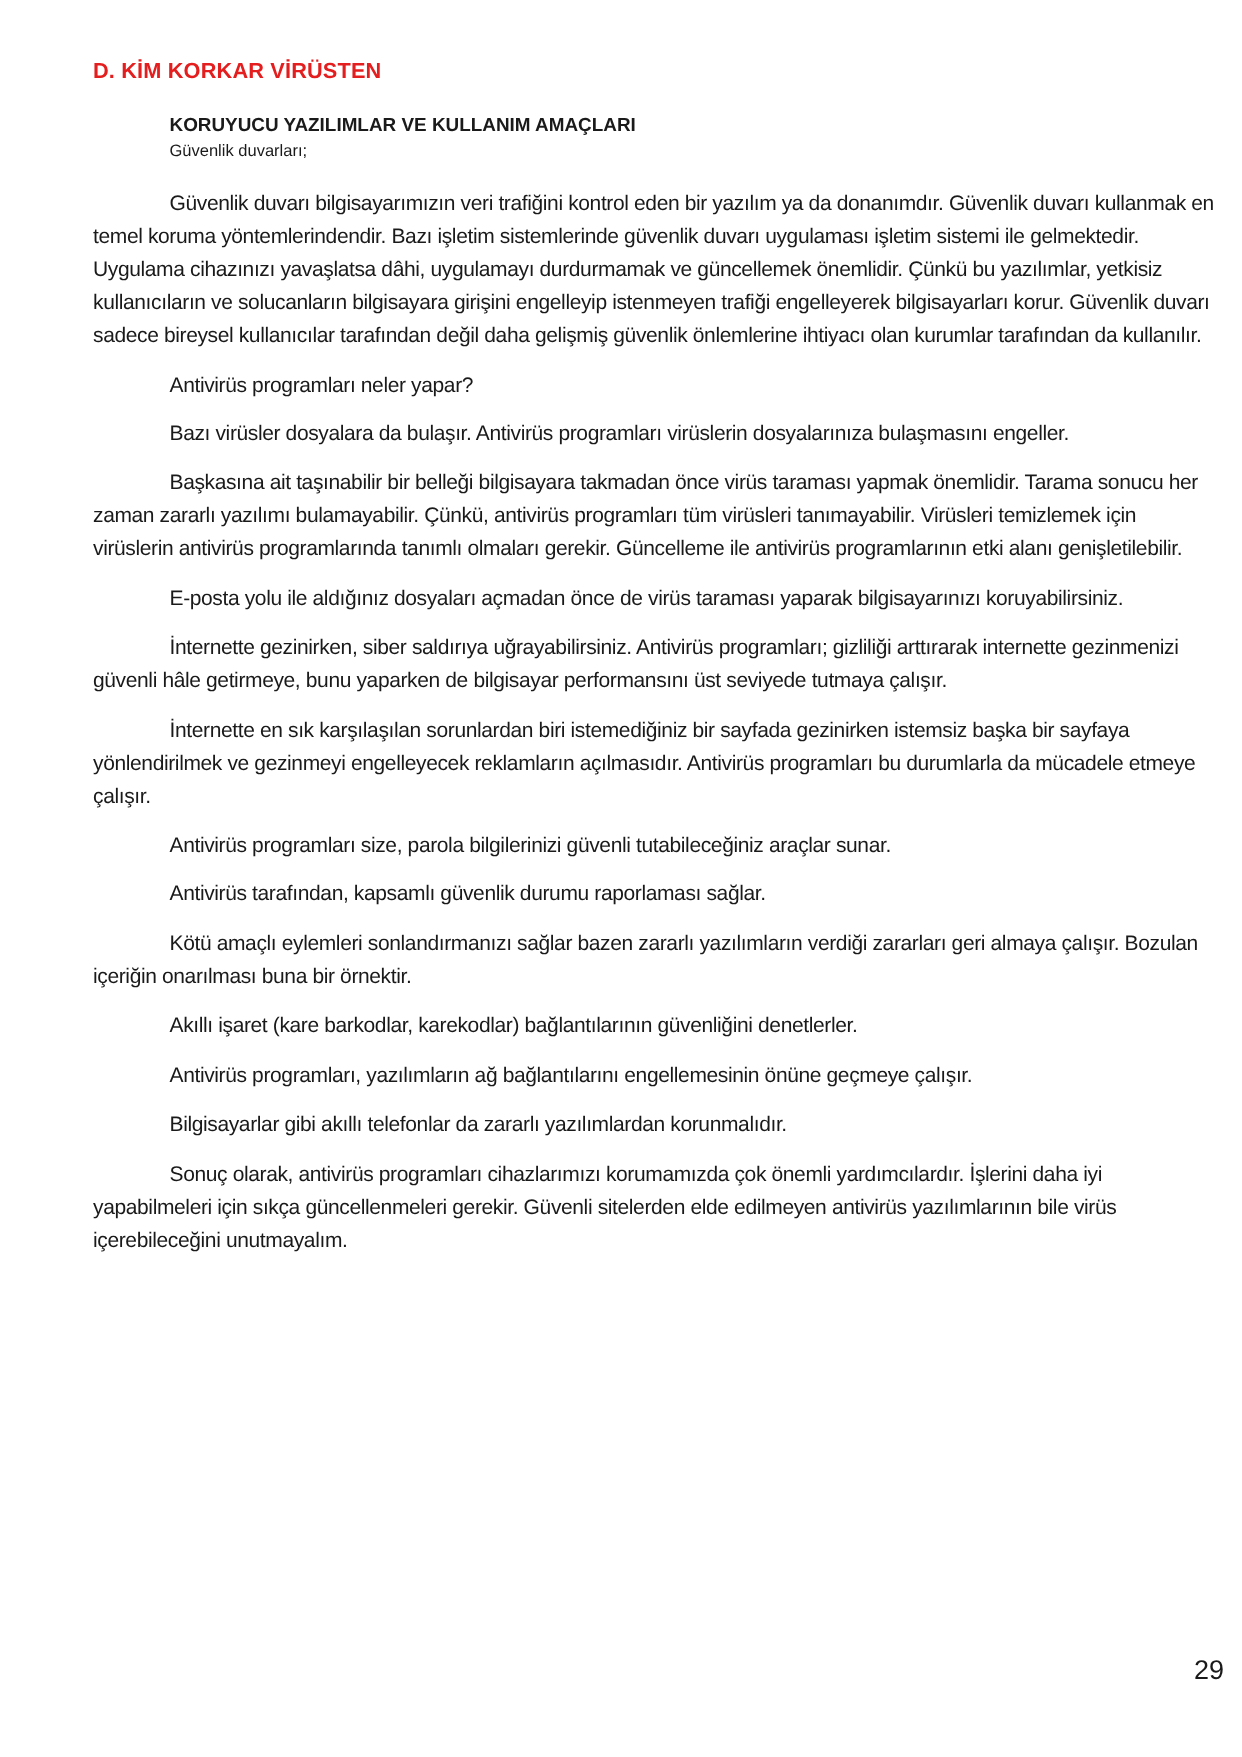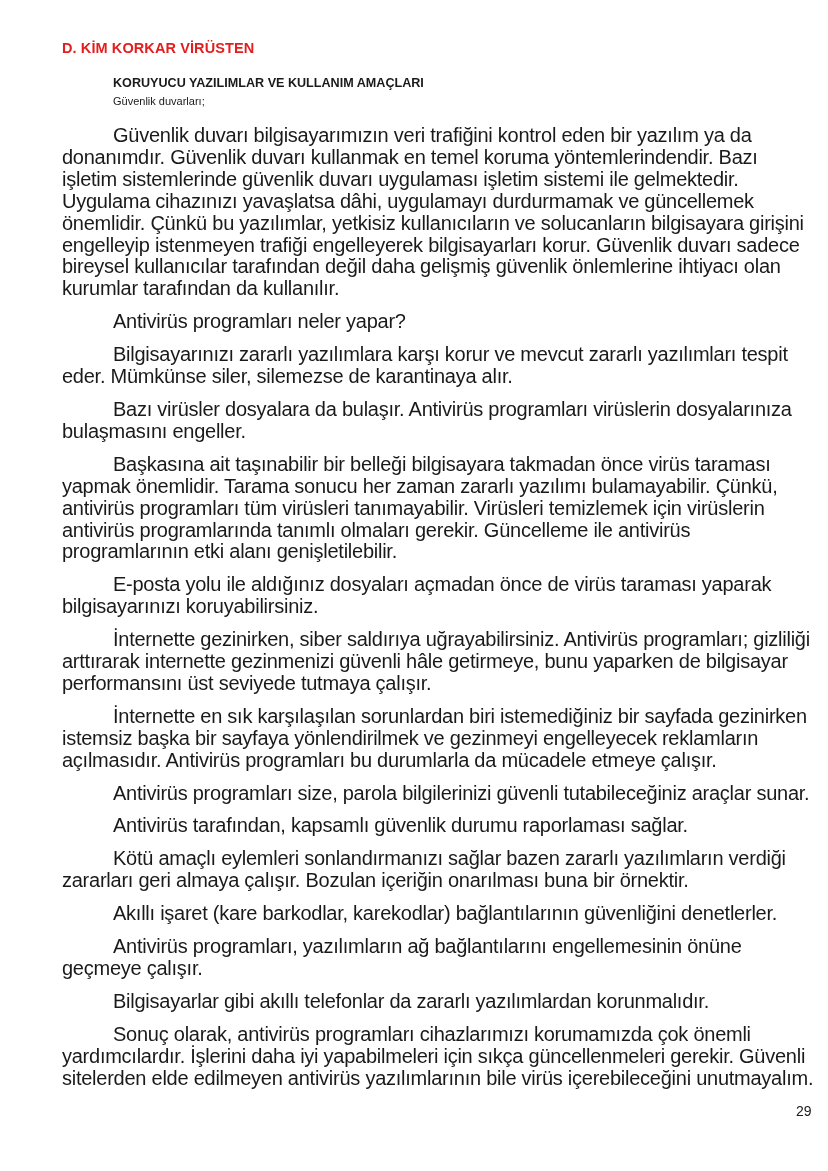--- a/index.html
+++ b/index.html
@@ -18,41 +18,40 @@
     font-size: 12.6px; font-weight: bold; color: #1a1a1a; text-align: center;
   }
   .intro {
     position: absolute; left: 89px; top: 95px;
     font-size: 11px; color: #1a1a1a;
   }
   .body {
     position: absolute; left: 38px; top: 125px; width: 752px;
   }
   .para {
-    font-size: 20px; line-height: 21.9px; margin: 0 0 11px 0;
+    font-size: 14px; line-height: 21.9px; margin: 0 0 11px 0;
     text-indent: 51px; text-align: left; color: #1a1a1a;
     letter-spacing: -0.25px;
   }
   .page-number {
     position: absolute; left: 772px; top: 1103px;
-    font-size: 14px; color: #1a1a1a;
+    font-size: 18px; color: #1a1a1a;
   }
 </style>
 </head>
 <body>
 
 <div class="page">
   <div class="section-title">D. KİM KORKAR VİRÜSTEN</div>
   <div class="subheading">KORUYUCU YAZILIMLAR VE KULLANIM AMAÇLARI</div>
   <div class="intro">Güvenlik duvarları;</div>
 
   <div class="body">
     <p class="para">Güvenlik duvarı bilgisayarımızın veri trafiğini kontrol eden bir yazılım ya da donanımdır. Güvenlik duvarı kullanmak en temel koruma yöntemlerindendir. Bazı işletim sistemlerinde güvenlik duvarı uygulaması işletim sistemi ile gelmektedir. Uygulama cihazınızı yavaşlatsa dâhi, uygulamayı durdurmamak ve güncellemek önemlidir. Çünkü bu yazılımlar, yetkisiz kullanıcıların ve solucanların bilgisayara girişini engelleyip istenmeyen trafiği engelleyerek bilgisayarları korur. Güvenlik duvarı sadece bireysel kullanıcılar tarafından değil daha gelişmiş güvenlik önlemlerine ihtiyacı olan kurumlar tarafından da kullanılır.</p>
     <p class="para">Antivirüs programları neler yapar?</p>
-    <p class="para"> Bilgisayarınızı zararlı yazılımlara karşı korur ve mevcut zararlı yazılımları tespit eder. Mümkünse siler, silemezse de karantinaya alır.</p>
     <p class="para">Bazı virüsler dosyalara da bulaşır. Antivirüs programları virüslerin dosyalarınıza bulaşmasını engeller.</p>
     <p class="para">Başkasına ait taşınabilir bir belleği bilgisayara takmadan önce virüs taraması yapmak önemlidir. Tarama sonucu her zaman zararlı yazılımı bulamayabilir. Çünkü, antivirüs programları tüm virüsleri tanımayabilir. Virüsleri temizlemek için virüslerin antivirüs programlarında tanımlı olmaları gerekir. Güncelleme ile antivirüs programlarının etki alanı genişletilebilir.</p>
     <p class="para">E-posta yolu ile aldığınız dosyaları açmadan önce de virüs taraması yaparak bilgisayarınızı koruyabilirsiniz.</p>
     <p class="para">İnternette gezinirken, siber saldırıya uğrayabilirsiniz. Antivirüs programları; gizliliği arttırarak internette gezinmenizi güvenli hâle getirmeye, bunu yaparken de bilgisayar performansını üst seviyede tutmaya çalışır.</p>
     <p class="para">İnternette en sık karşılaşılan sorunlardan biri istemediğiniz bir sayfada gezinirken istemsiz başka bir sayfaya yönlendirilmek ve gezinmeyi engelleyecek reklamların açılmasıdır. Antivirüs programları bu durumlarla da mücadele etmeye çalışır.</p>
     <p class="para">Antivirüs programları size, parola bilgilerinizi güvenli tutabileceğiniz araçlar sunar.</p>
     <p class="para">Antivirüs tarafından, kapsamlı güvenlik durumu raporlaması sağlar.</p>
     <p class="para">Kötü amaçlı eylemleri sonlandırmanızı sağlar bazen zararlı yazılımların verdiği zararları geri almaya çalışır. Bozulan içeriğin onarılması buna bir örnektir.</p>
     <p class="para">Akıllı işaret (kare barkodlar, karekodlar) bağlantılarının güvenliğini denetlerler.</p>
     <p class="para">Antivirüs programları, yazılımların ağ bağlantılarını engellemesinin önüne geçmeye çalışır.</p>

